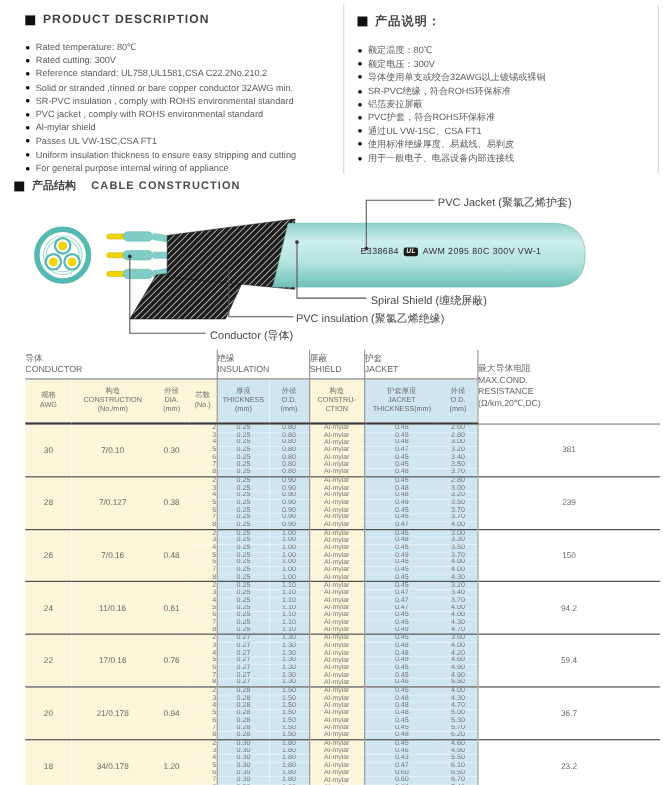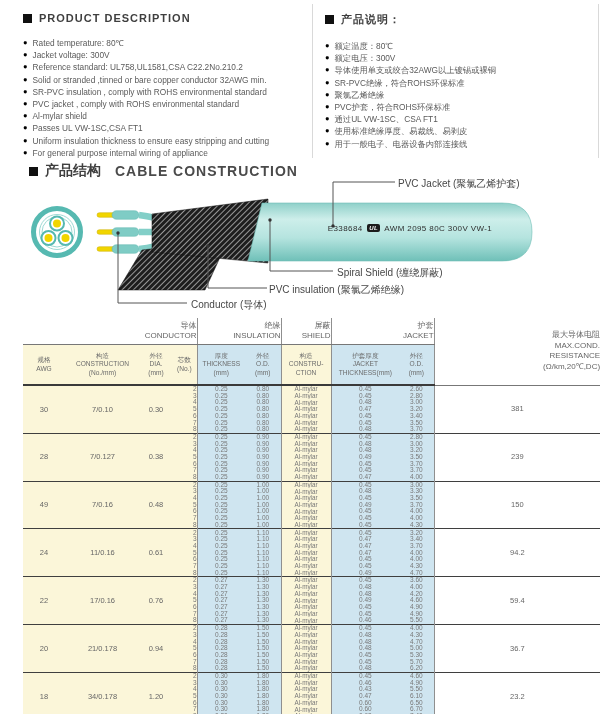--- a/index.html
+++ b/index.html
@@ -7,39 +7,39 @@
         font-family:"Liberation Sans", sans-serif;color:#555;}
   
   .sec{position:absolute;}
   .sec-head{display:flex;align-items:center;font-size:11px;font-weight:bold;color:#3f3f3f;letter-spacing:1px;text-align:right;}
   .sq{width:9px;height:9px;background:#101010;display:inline-block;margin-right:7px;flex:0 0 auto;}
   ul.bullets{list-style:none;margin:13px 0 12px 0;padding:0;}
   ul.bullets li{font-size:8.3px;line-height:11.7px;color:#5a5a5a;white-space:nowrap;}
   ul.bullets li::before{content:"●";color:#000;font-size:7.5px;margin-right:5px;vertical-align:0.5px;}
   .v-divider{position:absolute;top:4px;width:1px;height:154px;background:#d9d9d9;}
   
-  .cons-head{position:absolute;left:29px;top:162px;display:flex;align-items:center;font-size:14px;
+  .cons-head{position:absolute;left:13px;top:162px;display:flex;align-items:center;font-size:10px;
              font-weight:bold;color:#3f3f3f;text-align:center;}
   .cons-head .en{margin-left:14px;letter-spacing:1px;font-weight:bold;color:#4a4a4a;}
   
   .diagram{position:absolute;left:0;top:168px;width:603px;height:150px;}
   .diagram svg{position:absolute;left:0;top:0;}
   .dlabel{position:absolute;font-size:10px;color:#474747;white-space:nowrap;}
   .marking{position:absolute;left:295px;top:56px;width:230px;text-align:center;font-size:8px;
            color:#2e2e2e;letter-spacing:0.4px;white-space:nowrap;}
   .ulmark{display:inline-block;background:#1c1c1c;color:#fff;font-size:6px;font-weight:bold;
           font-style:italic;border-radius:2px;padding:0 2px;line-height:8px;margin:0 2px;vertical-align:1px;}
   
   .table-wrap{position:absolute;left:23px;top:318px;}
   table.spec{width:577px;border-collapse:collapse;table-layout:fixed;border-bottom:1.5px solid #3f3f3f;}
   table.spec th,table.spec td{padding:0;font-weight:normal;overflow:hidden;}
   .y{background:#fbf6d9;} .b{background:#cfe5f0;} 
   .vr{border-right:1px solid #8f8f8f;}
   tr.group th{height:26px;font-size:8px;color:#666;line-height:1.3;background:#fff;
-              border-bottom:1px solid #777;text-align:right;}
+              border-bottom:1px solid #777;text-align:left;}
   tr.sub th{height:39px;font-size:6.6px;color:#6b6b6b;line-height:1.3;border-bottom:2px solid #3a3a3a;
             text-align:center;}
   th.res-h{background:#fff;font-size:6.8px;color:#6b6b6b;line-height:1.4;}
   tbody td{height:6.7px;font-size:6.5px;line-height:1;color:#787878;text-align:center;}
   td.m{font-size:7.5px;color:#666;}
   td.cores{text-align:right;padding-right:5px;}
   td.sh{font-size:6.3px;}
   td.res{background:#fff;font-size:7.5px;color:#666;}
   tr.bs td{border-top:1.5px solid #3f3f3f;}
 </style>
@@ -49,21 +49,21 @@
 <div class="page">
 
   <section class="sec" style="left:23px;top:12px;width:286px;">
     <div class="sec-head">
       <span class="sq"></span>
       <span>PRODUCT DESCRIPTION</span>
     </div>
     <ul class="bullets">
 
     <li>Rated temperature: 80℃</li>
-        <li>Jacket voltage: 300V</li>
+        <li>Rated cutting: 300V</li>
         <li>Reference standard: UL758,UL1581,CSA C22.2No.210.2</li>
         <li>Solid or stranded ,tinned or bare copper conductor 32AWG min.</li>
         <li>SR-PVC insulation , comply with ROHS environmental standard</li>
         <li>PVC jacket , comply with ROHS environmental standard</li>
         <li>Al-mylar shield</li>
         <li>Passes UL VW-1SC,CSA FT1</li>
         <li>Uniform insulation thickness to ensure easy stripping and cutting</li>
         <li>For general purpose internal wiring of appliance</li>
       </ul>
   </section>
@@ -75,21 +75,21 @@
     <div class="sec-head">
       <span class="sq"></span>
       <span>产品说明：</span>
     </div>
     <ul class="bullets" style="font-size:8.5px;">
 
     <li>额定温度：80℃</li>
         <li>额定电压：300V</li>
         <li>导体使用单支或绞合32AWG以上镀锡或裸铜</li>
         <li>SR-PVC绝缘，符合ROHS环保标准</li>
-        <li>聚氯乙烯绝缘</li>
+        <li>铝箔麦拉屏蔽</li>
         <li>PVC护套，符合ROHS环保标准</li>
         <li>通过UL VW-1SC、CSA FT1</li>
         <li>使用标准绝缘厚度、易裁线、易剥皮</li>
         <li>用于一般电子、电器设备内部连接线</li>
       </ul>
   </section>
 
   <div class="cons-head">
     <span class="sq"></span>
     <span>产品结构</span>
@@ -372,21 +372,21 @@
           </tr>
           <tr>
             <td class="y cores vr">8</td>
             <td class="b">0.25</td>
             <td class="b vr">0.90</td>
             <td class="y sh vr">Al-mylar</td>
             <td class="b">0.47</td>
             <td class="b vr">4.00</td>
           </tr>
           <tr class="bs">
-            <td class="y m" rowspan="7">49</td>
+            <td class="y m" rowspan="7">26</td>
             <td class="y m" rowspan="7">7/0.16</td>
             <td class="y m" rowspan="7">0.48</td>
             <td class="y cores vr">2</td>
             <td class="b">0.25</td>
             <td class="b vr">1.00</td>
             <td class="y sh vr">Al-mylar</td>
             <td class="b">0.45</td>
             <td class="b vr">3.00</td>
             <td class="res" rowspan="7">150</td>
           </tr>

